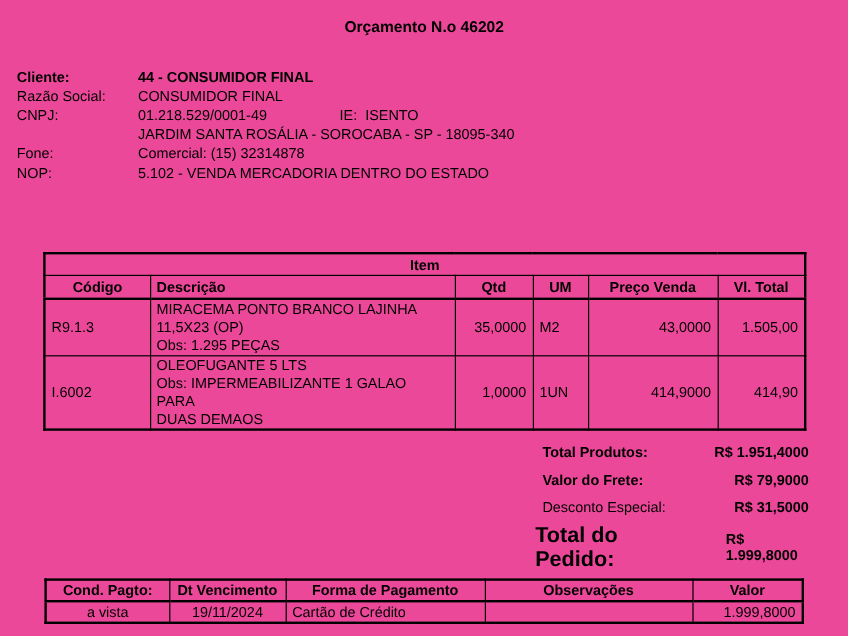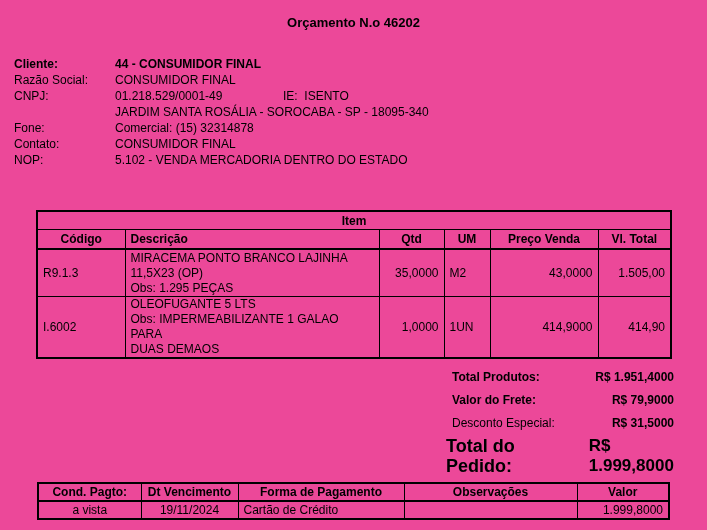--- a/index.html
+++ b/index.html
@@ -32,21 +32,21 @@
   .items .head-row .h-desc { text-align:left; }
   .items tbody td { height:46px; vertical-align:middle; }
   .items td.desc { white-space:pre-line; line-height:15px; }
   .items td.num { text-align:right; }
   
   .totals { position:absolute; left:446px; top:369px; width:228px; }
   .trow { display:flex; justify-content:space-between; padding-left:6px; height:16px; line-height:16px; margin-bottom:7px; font-weight:bold; }
   .trow.light .t-label { font-weight:normal; }
   .grand { display:flex; justify-content:space-between; align-items:center; margin-top:-2px;gap:36px; }
   .grand .g-label { font-size:18px; font-weight:bold; line-height:20px; }
-  .grand .g-value { font-size:17px; font-weight:bold; }
+  .grand .g-value { font-size:12px; font-weight:bold; }
   
   .payment { left:37px; top:482px; width:631px; border:2px solid #000; }
   .payment th, .payment td { border:1px solid #000; padding:0 5px; overflow:hidden; }
   .payment .head-row th { height:16px; font-weight:bold; border-bottom:2px solid #000; text-align:center; }
   .payment .head-row th.h-left { text-align:center; }
   .payment tbody td { height:16px; text-align:center; }
   .payment tbody td.c-left { text-align:left; }
   .payment tbody td.c-right { text-align:right; }
 </style>
 </head>
@@ -65,23 +65,20 @@
     </div>
     <div class="crow">
       <span class="clabel">CNPJ:</span><span class="cvalue">01.218.529/0001-49</span>
       <span class="ie-part">IE:  ISENTO</span>
     </div>
     <div class="crow">
       <span class="clabel"></span><span class="cvalue">JARDIM SANTA ROSÁLIA - SOROCABA - SP - 18095-340</span>
     </div>
     <div class="crow">
       <span class="clabel">Fone:</span><span class="cvalue">Comercial: (15) 32314878</span>
-    </div>
-    <div class="crow">
-      <span class="clabel">Contato:</span><span class="cvalue">CONSUMIDOR FINAL</span>
     </div>
     <div class="crow">
       <span class="clabel">NOP:</span><span class="cvalue">5.102 - VENDA MERCADORIA DENTRO DO ESTADO</span>
     </div>
   </div>
 
   <table class="items">
     <colgroup>
       <col style="width:88px">
         <col style="width:254px">

